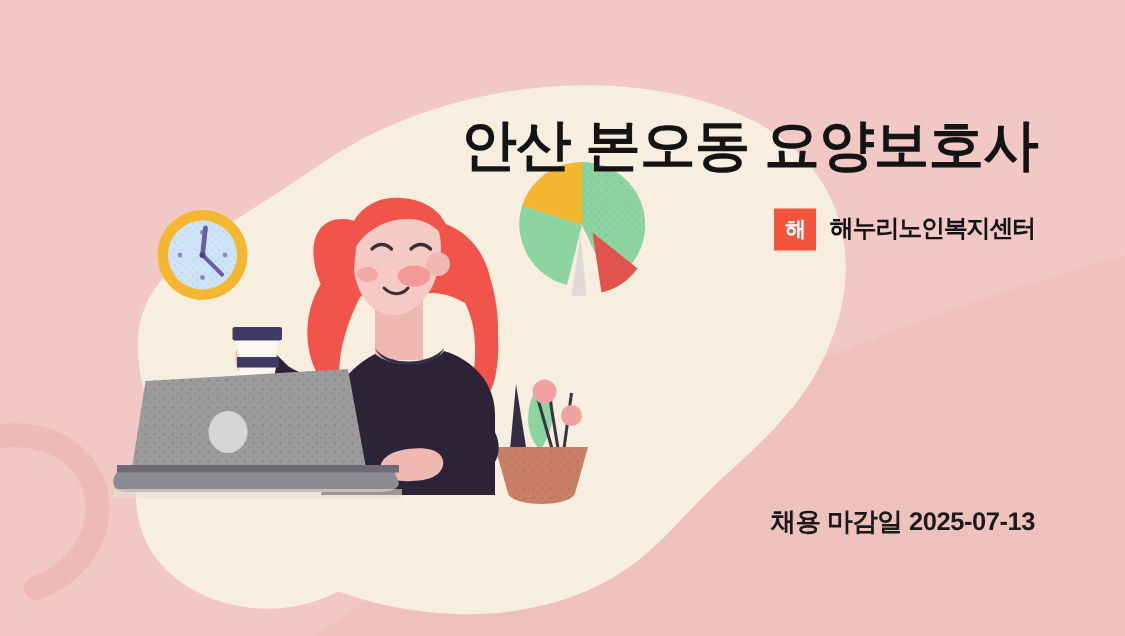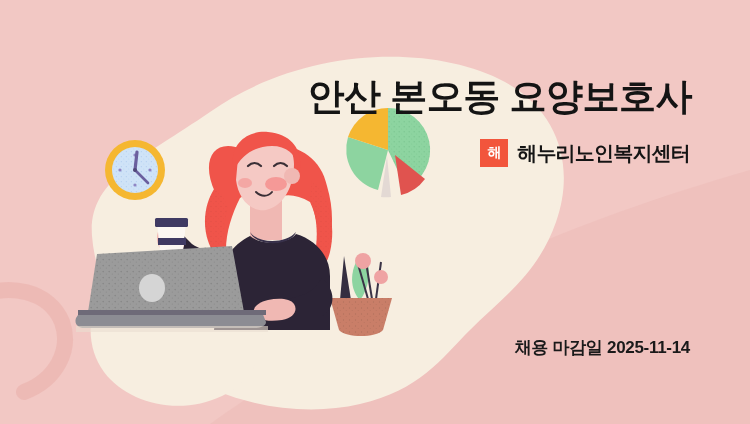--- a/index.html
+++ b/index.html
@@ -49,21 +49,21 @@
     color:#ffffff;
     font-size:14px;
     font-weight:bold;
     display:flex;
     align-items:center;
     justify-content:center;
     letter-spacing:-0.5px;
     flex:0 0 auto;
   }
   .org-name{
-    font-size:20px;
+    font-size:16px;
     line-height:30px;
     font-weight:bold;
     color:#141414;
     letter-spacing:-0.8px;
     white-space:nowrap;
   }
   .deadline{
     position:absolute;
     left:390px; top:337px;
     width:300px;
@@ -244,15 +244,15 @@
     </g>
   </svg>
 
   <div class="title">안산 본오동 요양보호사</div>
 
   <div class="org-row">
     <div class="org-badge">해</div>
     <div class="org-name">해누리노인복지센터</div>
   </div>
 
-  <div class="deadline">채용 마감일 2025-11-14</div>
+  <div class="deadline">채용 마감일 2025-07-13</div>
 
 </div>
 
 </body></html>

